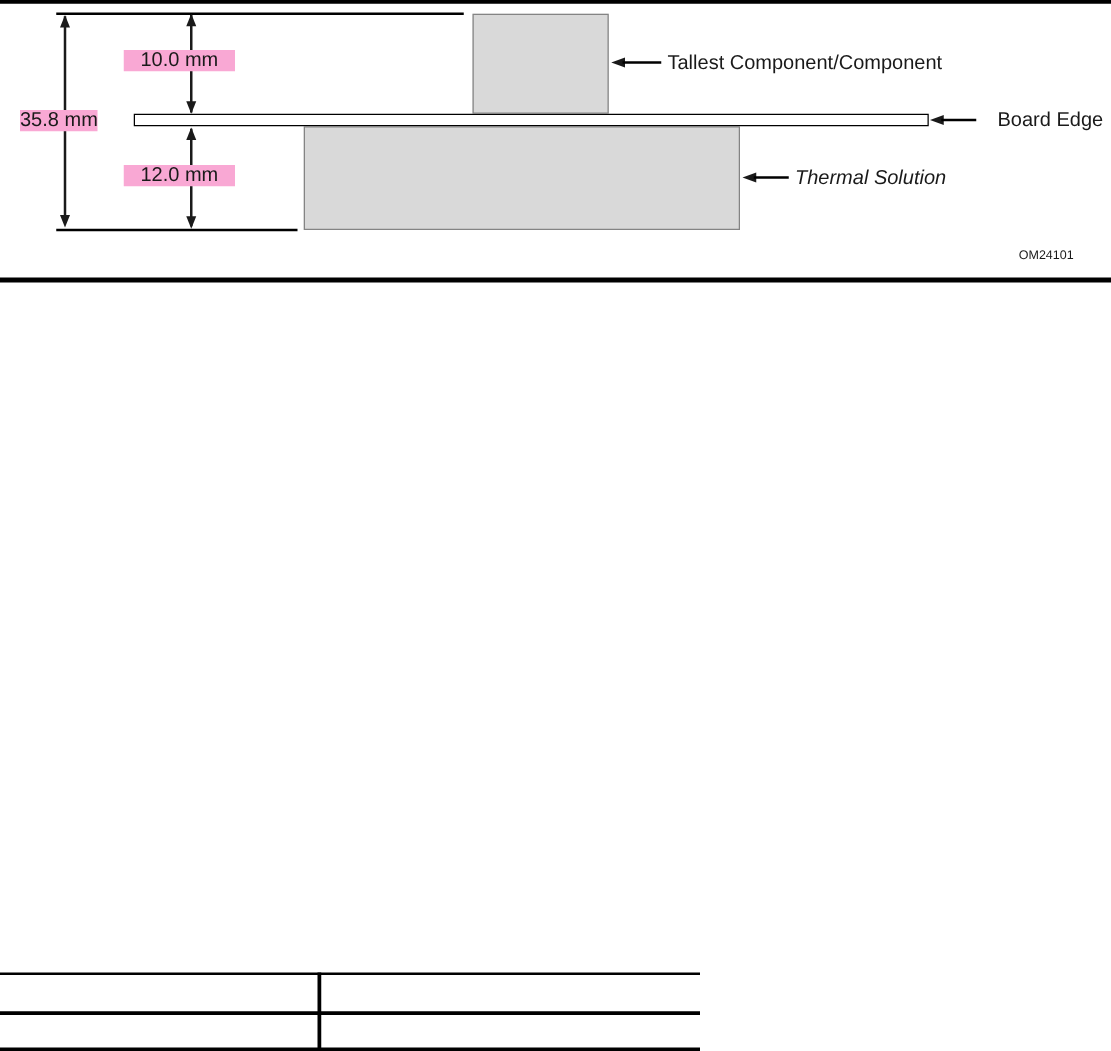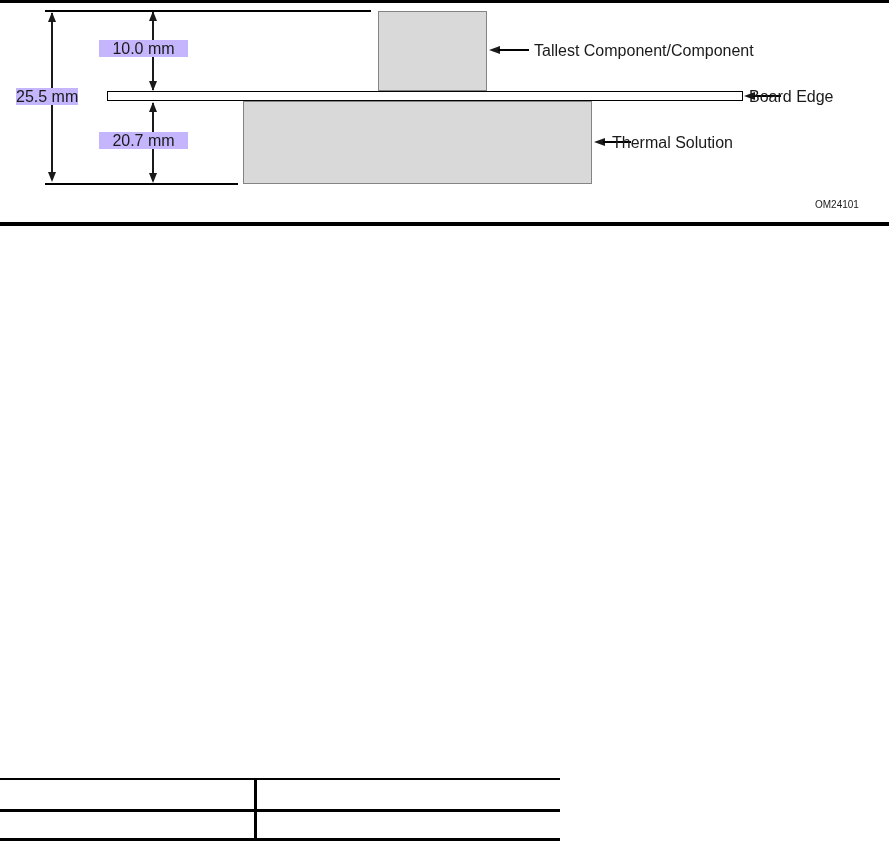--- a/index.html
+++ b/index.html
@@ -31,21 +31,21 @@
   .board{
     position:absolute;
     background:#fff;
     border:1.5px solid #000;
     box-sizing:border-box;
   }
   
   .dim-label{
     position:absolute;
     font-size:16px;line-height:17px;
-    background:#c4b5fd;
+    background:#f9a8d4;
     white-space:nowrap;
     text-align:center;
   }
   .callout-label{
     position:absolute;
     font-size:16px;line-height:17px;
     white-space:nowrap;
   }
   .fig-id{
     position:absolute;
@@ -62,49 +62,49 @@
 
   <div>
 
     <div class="hline" style="left:45px;top:10px;width:326px;height:1.5px;"></div>
 
     <div class="hline" style="left:45px;top:183px;width:193px;height:1.5px;"></div>
 
     <div class="dimline" style="left:51px;top:13px;height:159px;"></div>
     <div class="arr arr-up" style="left:48px;top:12px;"></div>
     <div class="arr arr-down" style="left:48px;top:172px;"></div>
-    <div class="dim-label" style="left:16px;top:88px;">25.5 mm</div>
+    <div class="dim-label" style="left:16px;top:88px;">35.8 mm</div>
 
     <div class="dimline" style="left:152px;top:12px;height:78px;"></div>
     <div class="arr arr-up" style="left:149px;top:11px;"></div>
     <div class="arr arr-down" style="left:149px;top:81px;"></div>
     <div class="dim-label" style="left:99px;top:40px;width:89px;">10.0 mm</div>
 
     <div class="dimline" style="left:152px;top:103px;height:78px;"></div>
     <div class="arr arr-up" style="left:149px;top:102px;"></div>
     <div class="arr arr-down" style="left:149px;top:173px;"></div>
-    <div class="dim-label" style="left:99px;top:132px;width:89px;">20.7 mm</div>
+    <div class="dim-label" style="left:99px;top:132px;width:89px;">12.0 mm</div>
 
     <div class="block" style="left:378px;top:11px;width:109px;height:80px;"></div>
 
     <div class="block" style="left:243px;top:101px;width:349px;height:83px;"></div>
 
     <div class="board" style="left:107px;top:91px;width:636px;height:10px;"></div>
 
     <div class="arr arr-left" style="left:489px;top:46px;"></div>
     <div class="hline" style="left:498px;top:49px;width:31px;height:1.5px;"></div>
     <div class="callout-label" style="left:534px;top:42px;">Tallest Component/Component</div>
 
     <div class="arr arr-left" style="left:744px;top:92px;"></div>
     <div class="hline" style="left:753px;top:95px;width:28px;height:1.5px;"></div>
-    <div class="callout-label" style="left:749px;top:88px;">Board Edge</div>
+    <div class="callout-label" style="left:798px;top:88px;">Board Edge</div>
 
     <div class="arr arr-left" style="left:594px;top:138px;"></div>
     <div class="hline" style="left:603px;top:141px;width:28px;height:1.5px;"></div>
-    <div class="callout-label" style="left:612px;top:134px;">Thermal Solution</div>
+    <div class="callout-label" style="left:636px;top:134px;font-style:italic;">Thermal Solution</div>
 
     <div class="fig-id" style="left:815px;top:199px;">OM24101</div>
   </div>
 
   <div class="hline" style="left:0;top:222px;width:889px;height:4px;"></div>
 
   <div>
     <div class="hline" style="left:0;top:778px;width:560px;height:2px;"></div>
     <div class="hline" style="left:0;top:809px;width:560px;height:3px;"></div>
     <div class="hline" style="left:0;top:838px;width:560px;height:3px;"></div>

